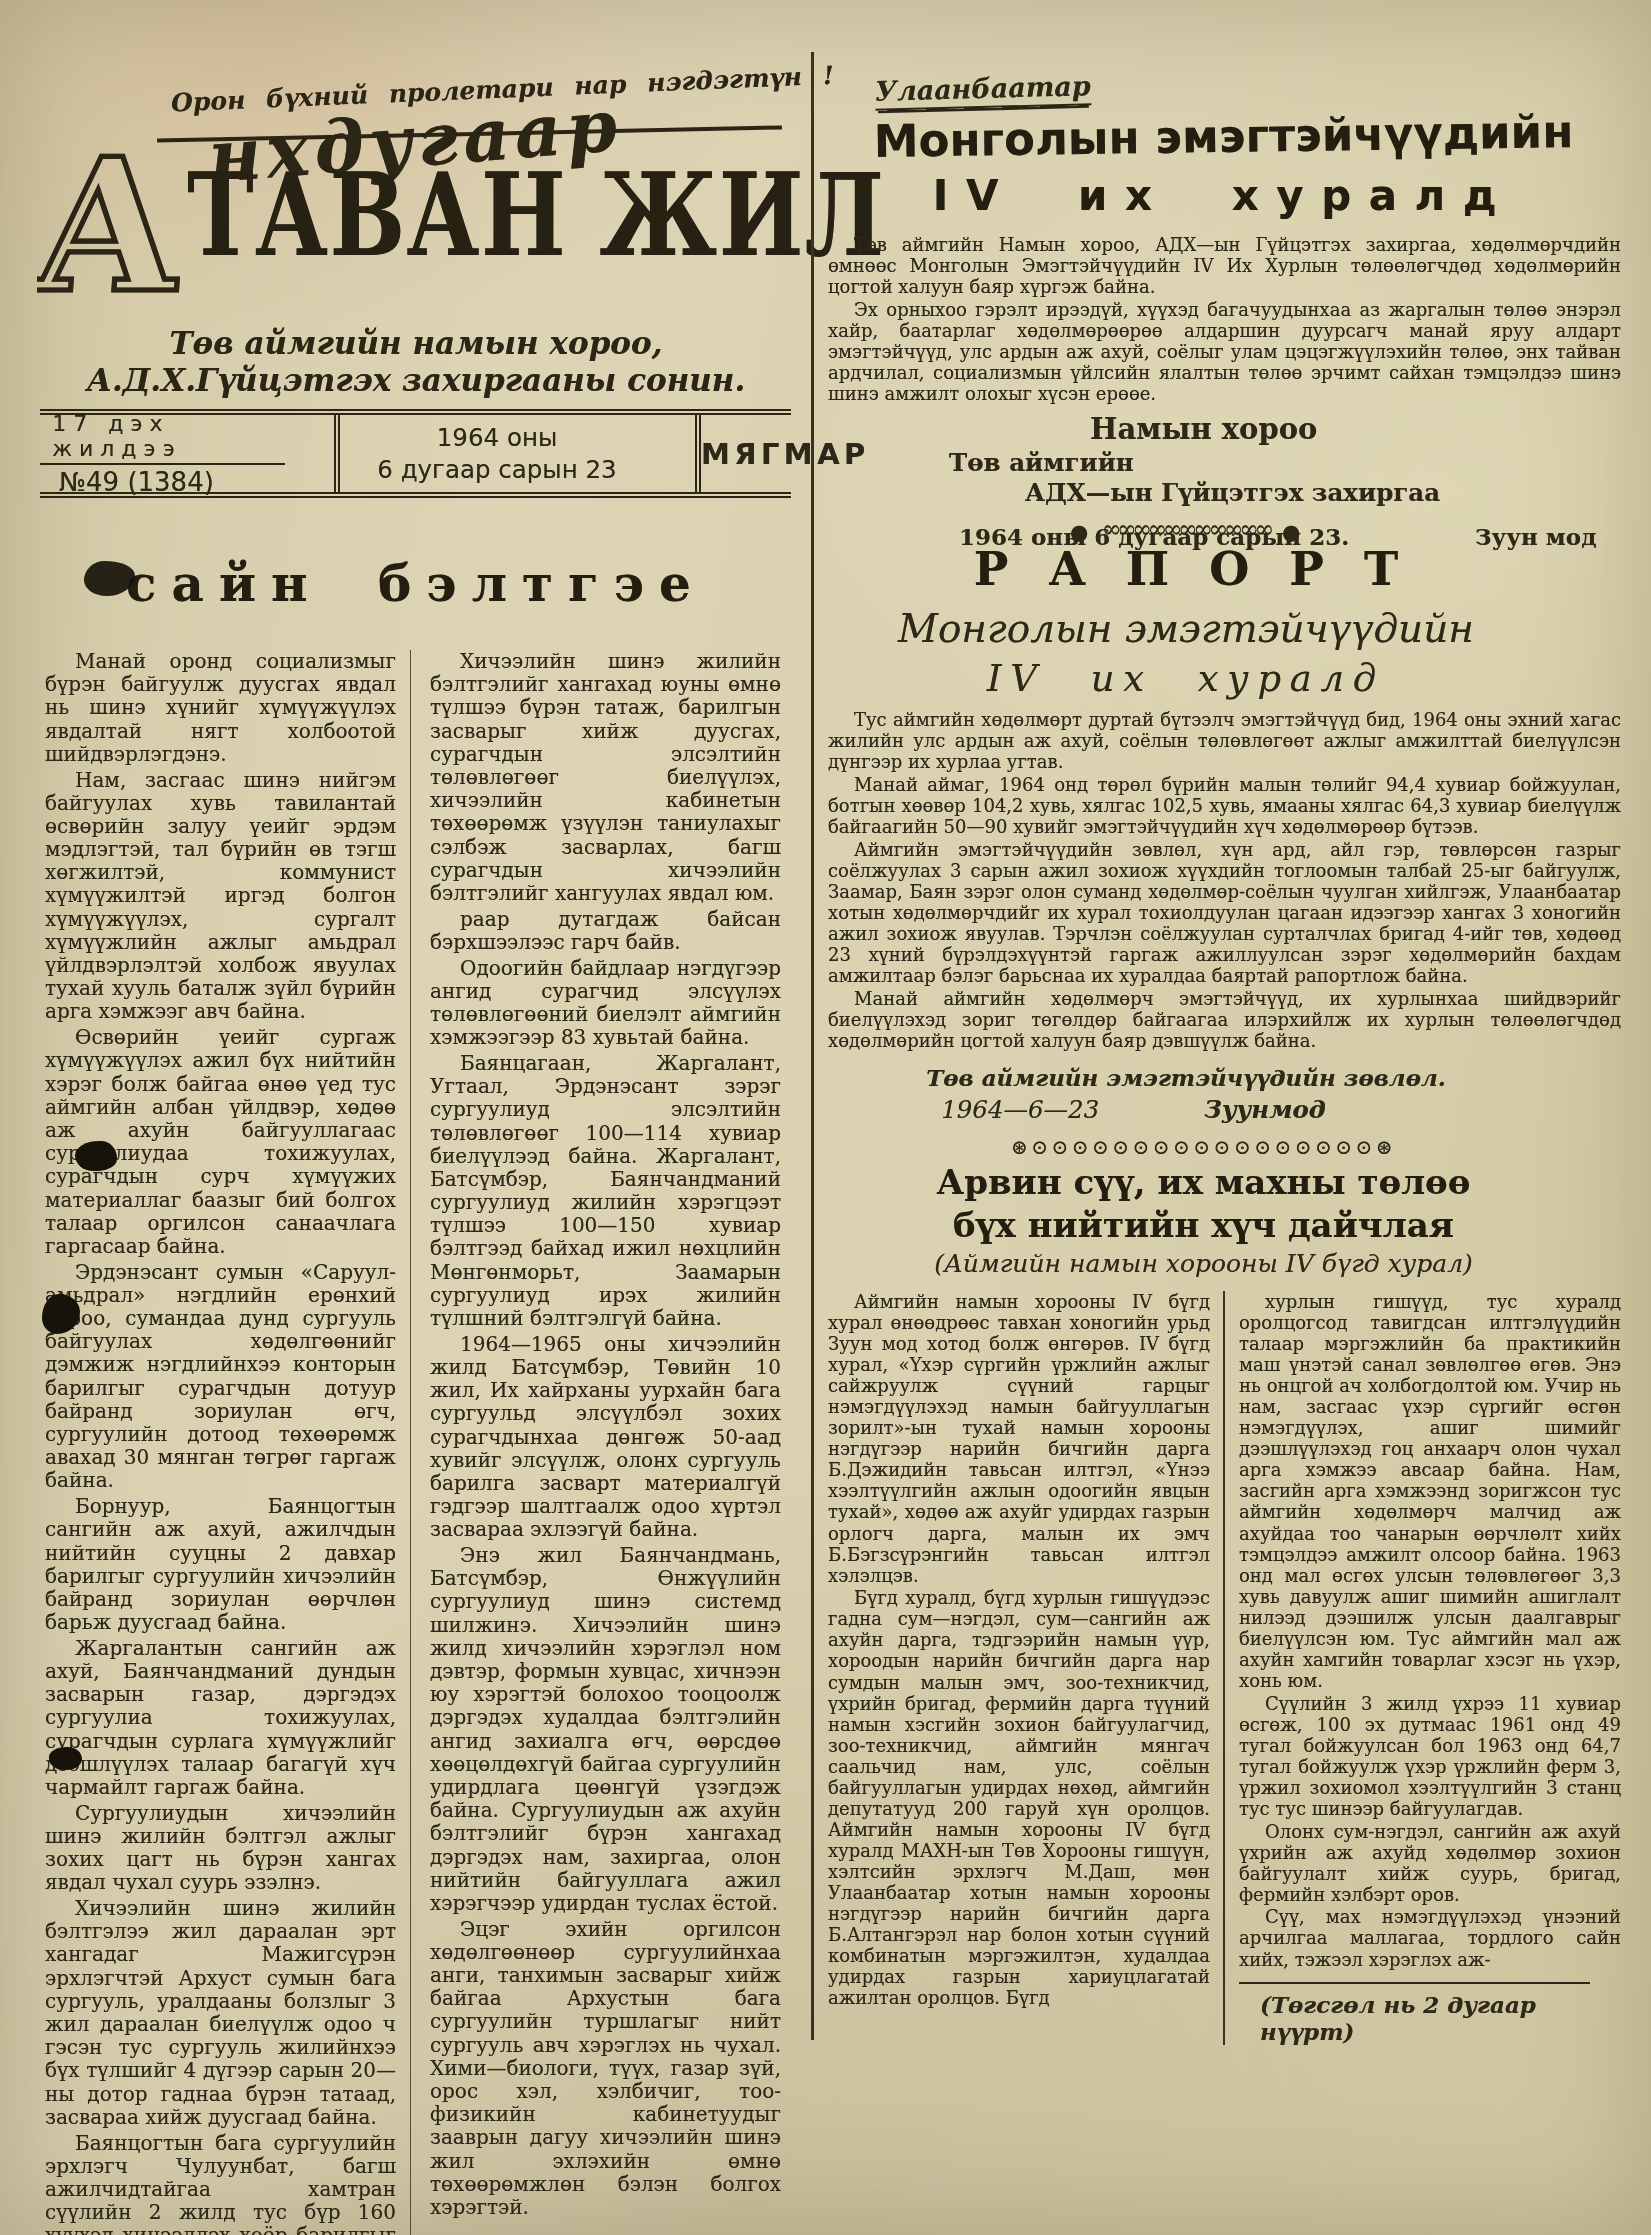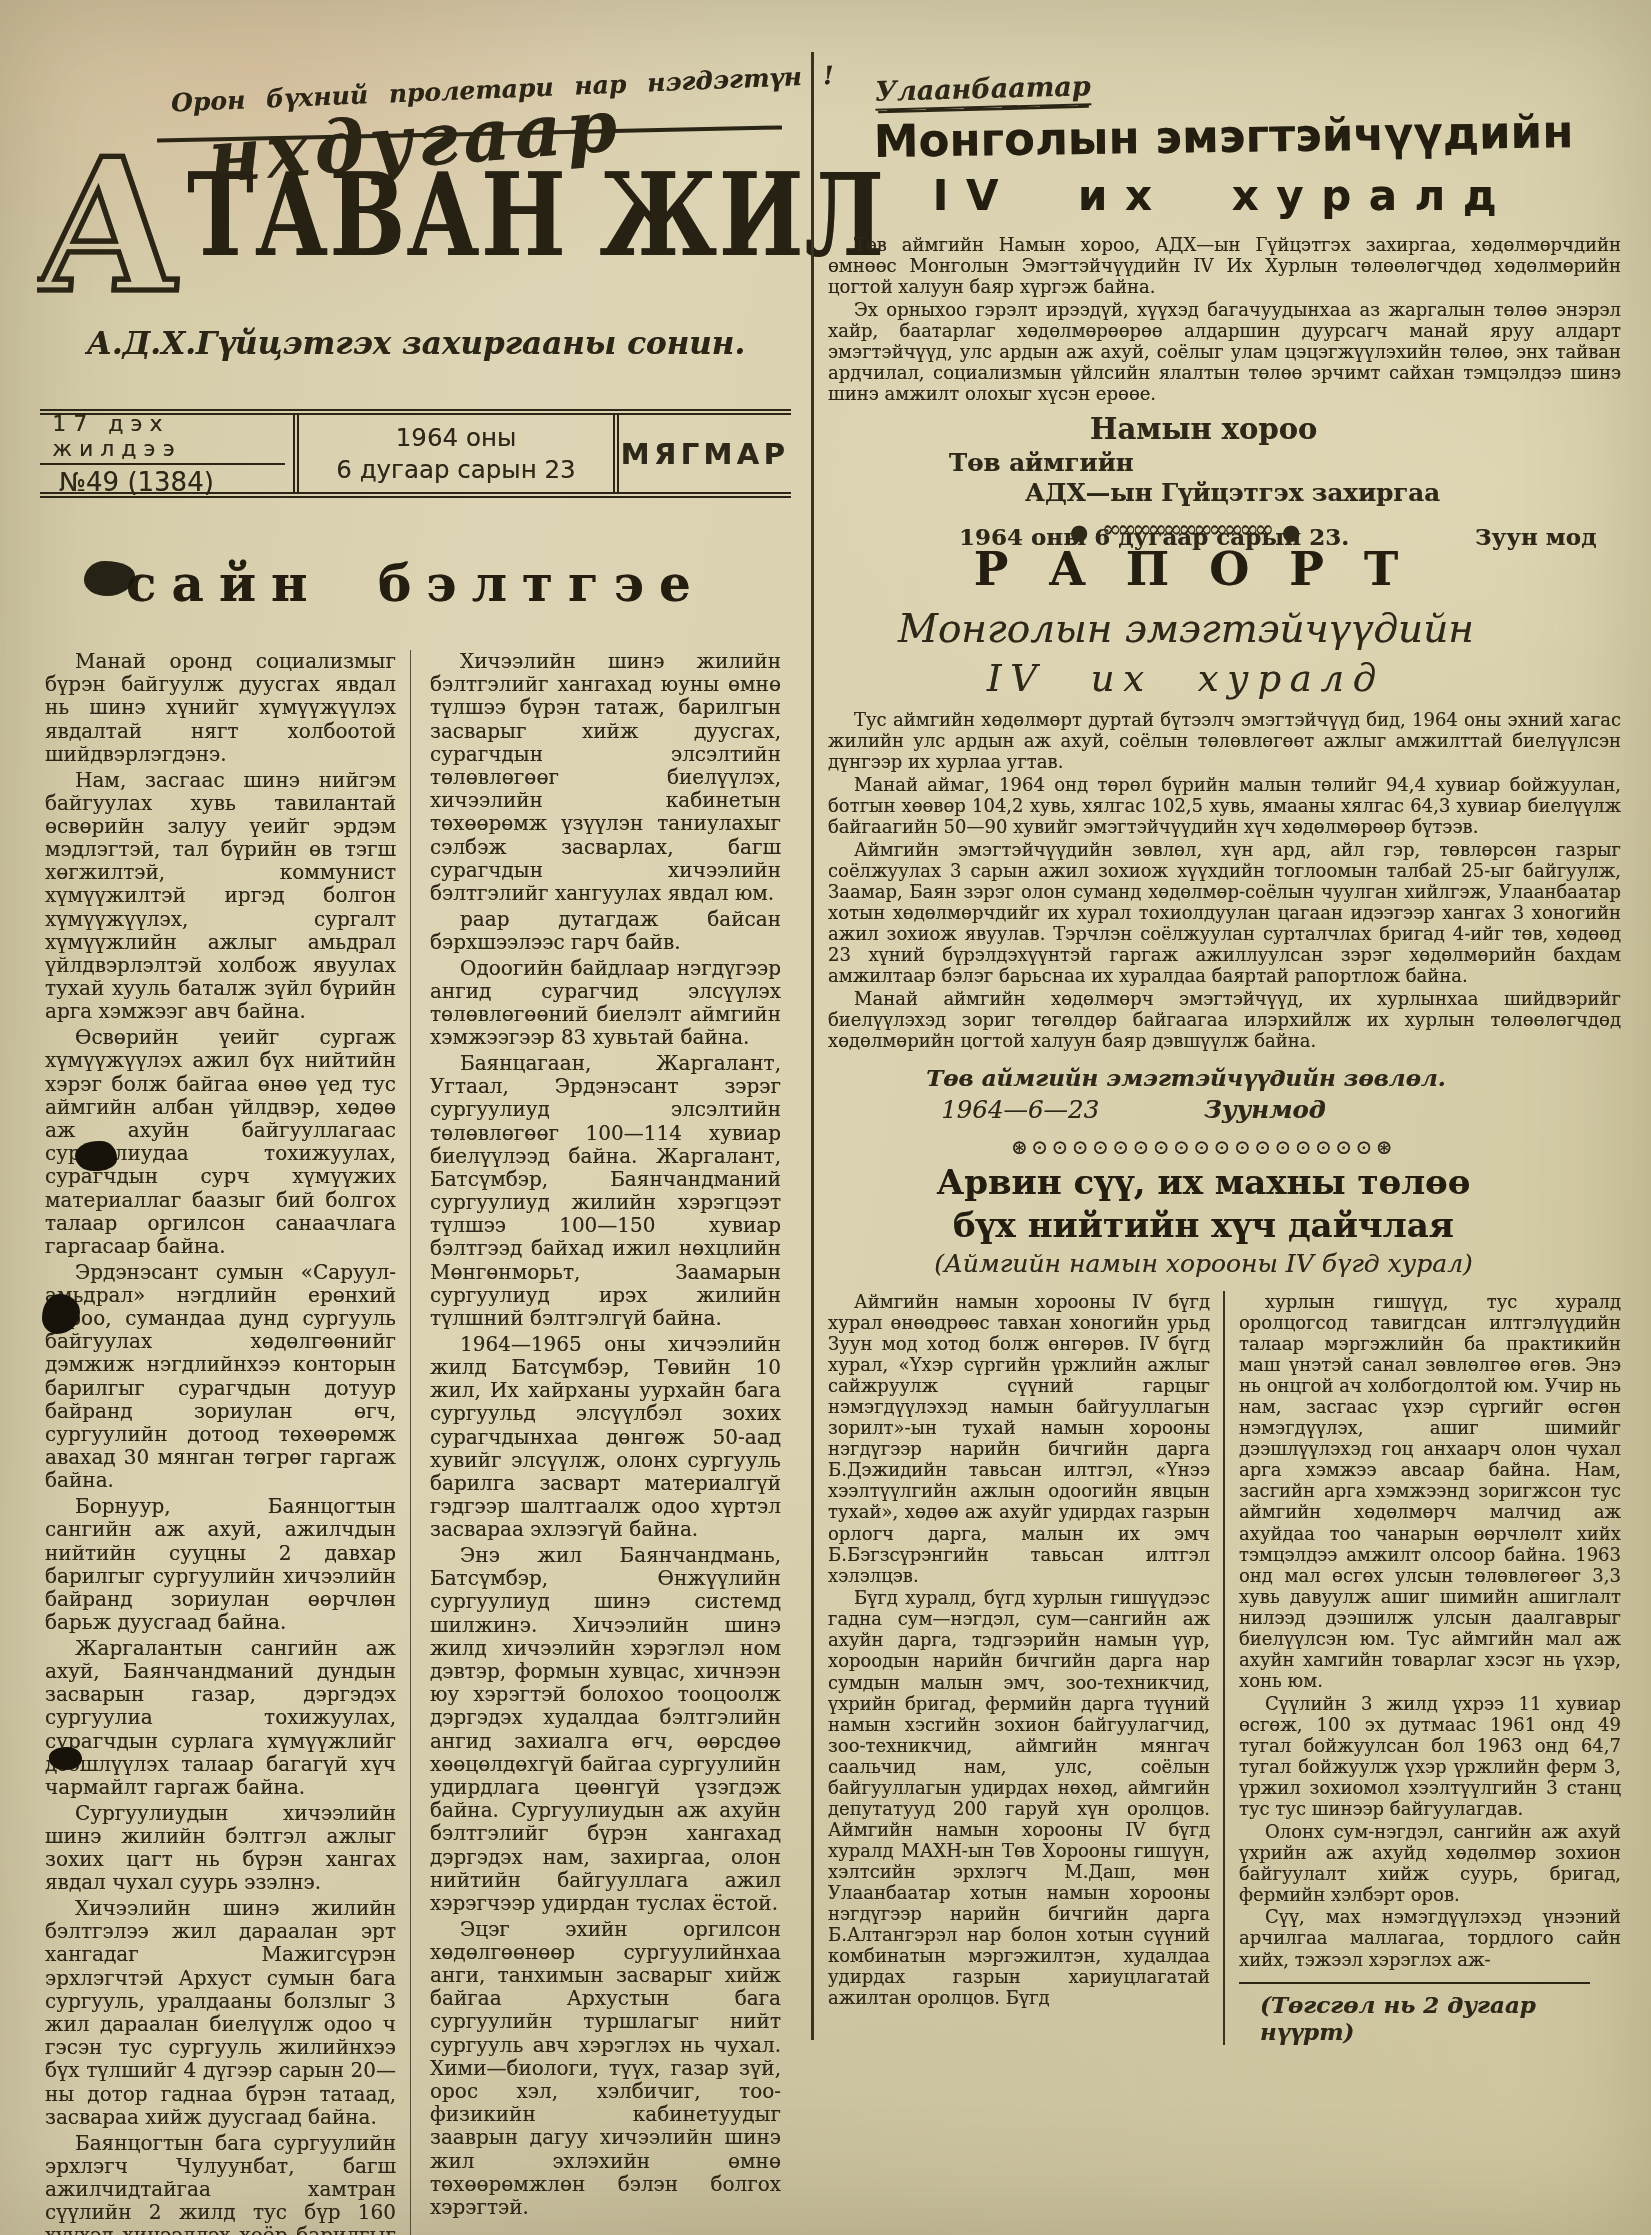--- a/index.html
+++ b/index.html
@@ -23,21 +23,21 @@
   .masthead-initial{left:37px;top:122px;}
   .masthead-script{left:208px;top:98px;font-style:italic;font-weight:bold;font-size:72px;
     letter-spacing:5.2px;transform:rotate(-4.5deg);white-space:nowrap;}
   .masthead-main{left:187px;top:147px;font-weight:bold;font-size:115px;letter-spacing:1.7px;
     transform:scaleX(.78);transform-origin:left top;white-space:nowrap;color:#272113;}
   .subtitle{left:42px;top:325px;width:748px;text-align:center;font-style:italic;font-weight:bold;
     font-size:31px;line-height:1.18;}
   
   .dateline{left:40px;top:409px;width:751px;height:77px;display:flex;
     border-top:6.1px double #2b2516;border-bottom:6.1px double #2b2516;
-    font-family:"DejaVu Sans",sans-serif;align-items:stretch;}
+    font-family:"DejaVu Sans",sans-serif;align-items:stretch;gap:41px;}
   .dl-cell{display:flex;flex-direction:column;justify-content:center;}
   .dl-1{flex:0 0 245px;}
   .dl-1 .r1{font-size:22px;letter-spacing:7px;padding:3.5px 8.7px 1.7px 12.2px;border-bottom:2.6px solid #2b2516;}
   .dl-1 .r2{font-size:26px;padding:2.6px 8.7px 2.6px 19px;}
   .dl-2{flex:0 0 314px;border-left:6.1px double #2b2516;text-align:center;font-size:24.5px;line-height:1.3;margin-left:8px;}
   .dl-3{flex:1;border-left:6.1px double #2b2516;align-items:center;font-weight:bold;font-size:29px;letter-spacing:4.4px;}
   
   .lh1{left:42px;top:487px;width:748px;text-align:center;font-weight:bold;font-size:44px;color:#241e10;}
   .lh2{left:42px;top:554px;width:748px;text-align:center;font-weight:bold;font-size:50px;
     letter-spacing:15px;word-spacing:23px;color:#241e10;}
@@ -99,20 +99,21 @@
   <div class="abs slogan ink">Орон бүхний  пролетари нар нэгдэгтүн !</div>
   <div class="abs slogan-rule"></div>
 
   <svg class="abs masthead-initial" width="175" height="192" viewBox="0 0 200 220">
     <text x="4" y="192" font-family="DejaVu Serif" font-weight="bold" font-size="210" fill="none" stroke="#2b2516" stroke-width="6" transform="skewX(-4)">А</text>
   </svg>
   <div class="abs masthead-script ink">нхдугаар</div>
   <div class="abs masthead-main">ТАВАН ЖИЛ</div>
 
   <div class="abs subtitle ink">
+    <div>Төв аймгийн намын хороо,</div>
     <div>А.Д.Х.Гүйцэтгэх захиргааны сонин.</div>
   </div>
 
   <div class="abs dateline">
     <div class="dl-cell dl-1">
       <div class="r1">17 дэх жилдээ</div>
       <div class="r2">№49 (1384)</div>
     </div>
     <div class="dl-cell dl-2">
       <div>1964 оны</div>

